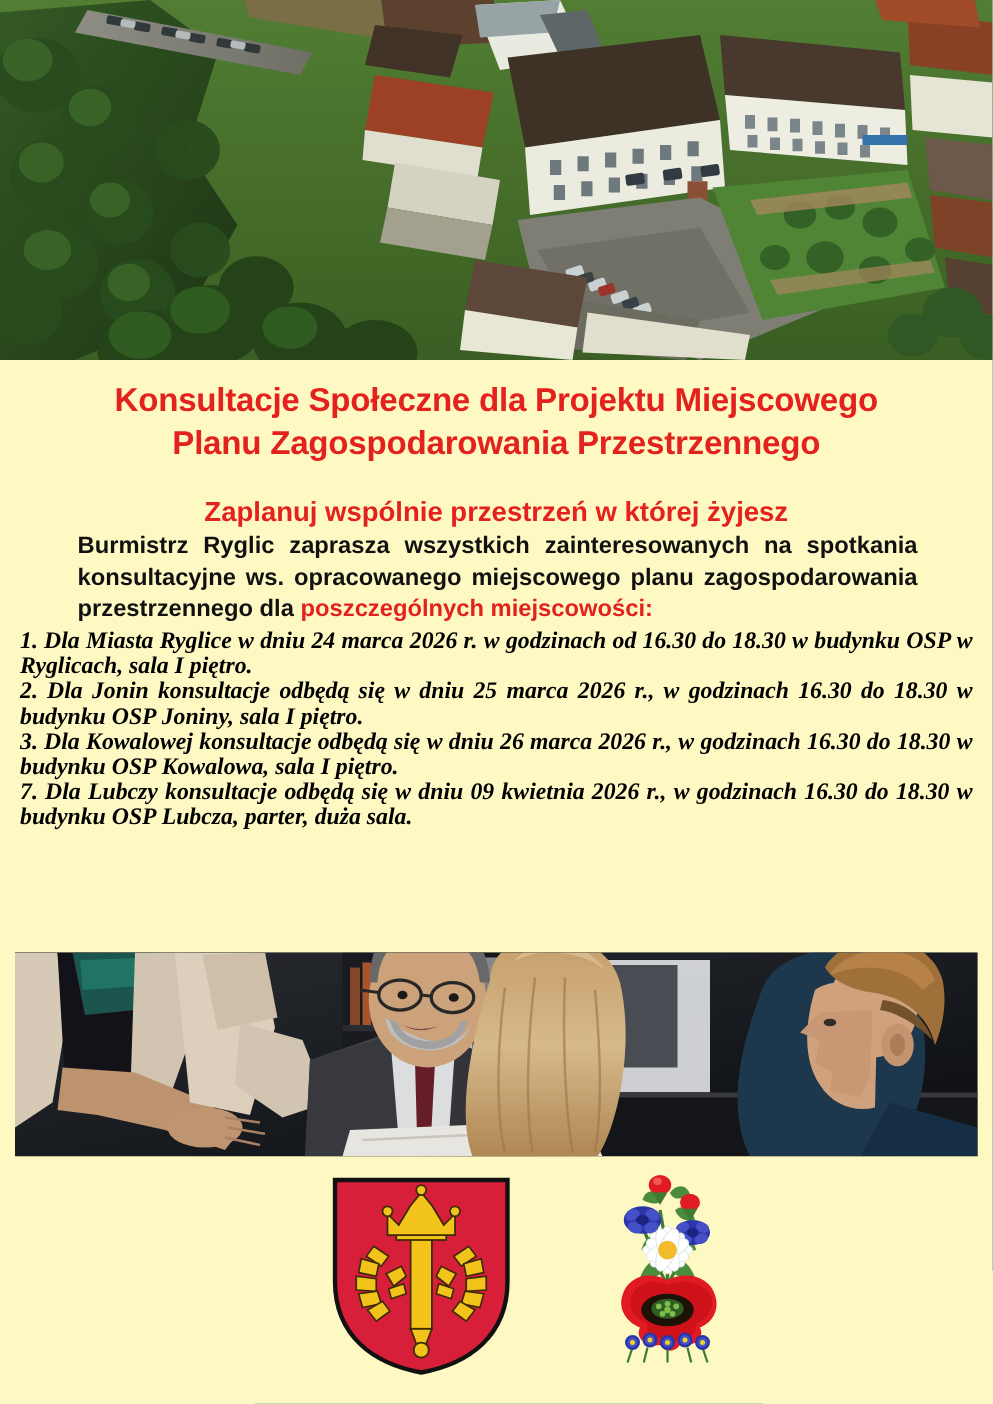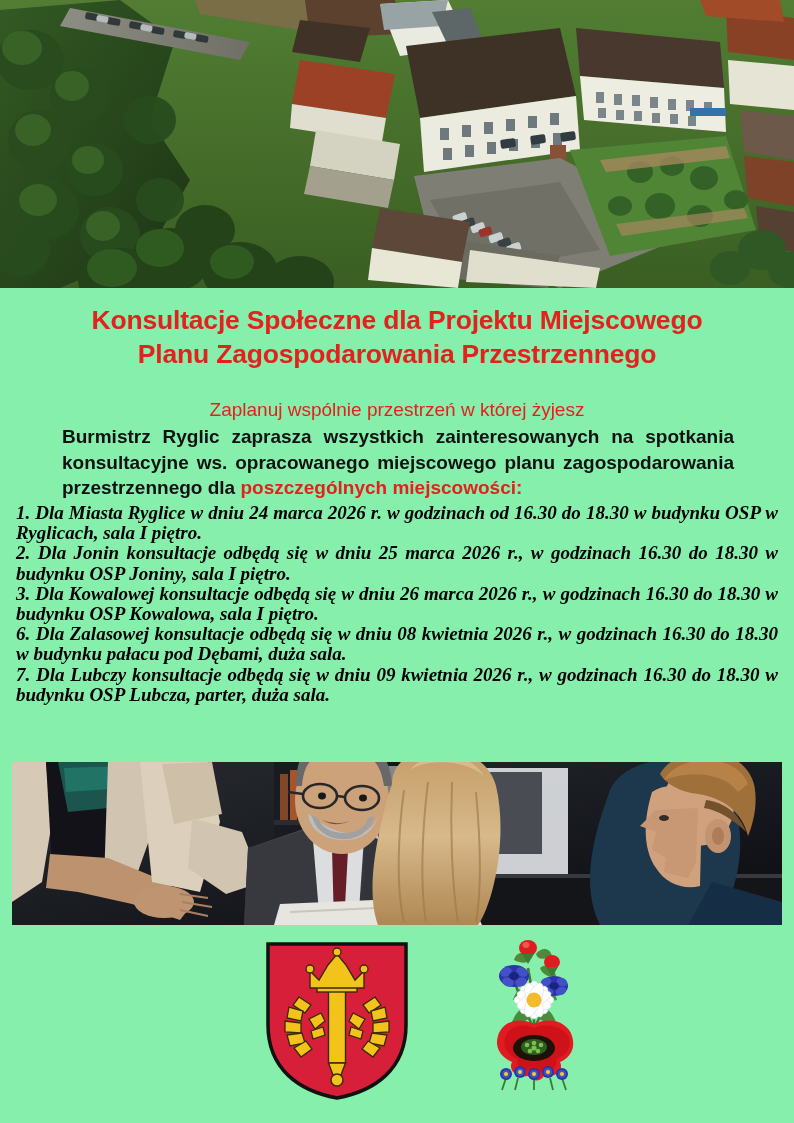--- a/index.html
+++ b/index.html
@@ -5,21 +5,21 @@
   * { margin:0; padding:0; box-sizing:border-box; }
   html, body {
     width:794px; height:1123px;
     font-family:"Liberation Sans", sans-serif;
     background:#63bf93;
     overflow:hidden;
   }
   #poster {
     position:relative;
     width:794px; height:1123px;
-    background:#86efac;
+    background:#fef9c3;
   }
 
   
   .aerial-photo {
     position:absolute; left:0; top:0;
     width:794px; height:288px;
     overflow:hidden;
     background:#3e6b2c;
   }
   .aerial-photo svg { display:block; width:794px; height:288px; }
@@ -37,22 +37,22 @@
     font-size:26.5px;
     line-height:34px;
     letter-spacing:-0.2px;
   }
 
   
   .subtitle {
     position:absolute; left:0; top:398px; width:794px;
     text-align:center;
     color:#e3211d;
-    font-weight:normal;
-    font-size:19px;
+    font-weight:bold;
+    font-size:22px;
     line-height:24px;
   }
 
   
   .intro {
     position:absolute; left:62px; top:424px; width:672px;
     color:#111111;
     font-weight:bold;
     font-size:19px;
     line-height:25.5px;
@@ -286,21 +286,20 @@
   <div class="subtitle">Zaplanuj wspólnie przestrzeń w której żyjesz</div>
 
   <div class="intro">
     <span>Burmistrz Ryglic zaprasza wszystkich zainteresowanych na spotkania konsultacyjne ws. opracowanego miejscowego planu zagospodarowania przestrzennego dla </span><span class="hl">poszczególnych miejscowości:</span>
   </div>
 
   <div class="meetings">
     <span class="meeting-item">1. Dla Miasta Ryglice w dniu 24 marca 2026 r. w godzinach od 16.30 do 18.30 w budynku OSP w Ryglicach, sala I piętro.</span>
     <span class="meeting-item">2. Dla  Jonin konsultacje odbędą się w dniu 25 marca 2026 r.,  w godzinach 16.30 do 18.30 w budynku OSP Joniny, sala I piętro.</span>
     <span class="meeting-item">3. Dla  Kowalowej konsultacje odbędą się w dniu 26 marca 2026 r.,  w godzinach 16.30 do 18.30 w budynku OSP Kowalowa, sala I piętro.</span>
-    <span class="meeting-item">6. Dla  Zalasowej konsultacje odbędą się w dniu 08 kwietnia 2026 r.,  w godzinach 16.30 do 18.30 w budynku pałacu pod Dębami, duża sala.</span>
     <span class="meeting-item">7. Dla Lubczy konsultacje odbędą się w dniu 09 kwietnia 2026 r.,  w godzinach 16.30 do 18.30 w budynku OSP Lubcza, parter, duża sala.</span>
   </div>
 
   <div class="meeting-photo">
     <svg viewBox="0 0 770 163" preserveAspectRatio="none">
       <defs>
         <linearGradient id="bgOff" x1="0" y1="0" x2="1" y2="1">
           <stop offset="0" stop-color="#2a2d33"></stop>
             <stop offset="1" stop-color="#0c0e12"></stop>
         </linearGradient>

